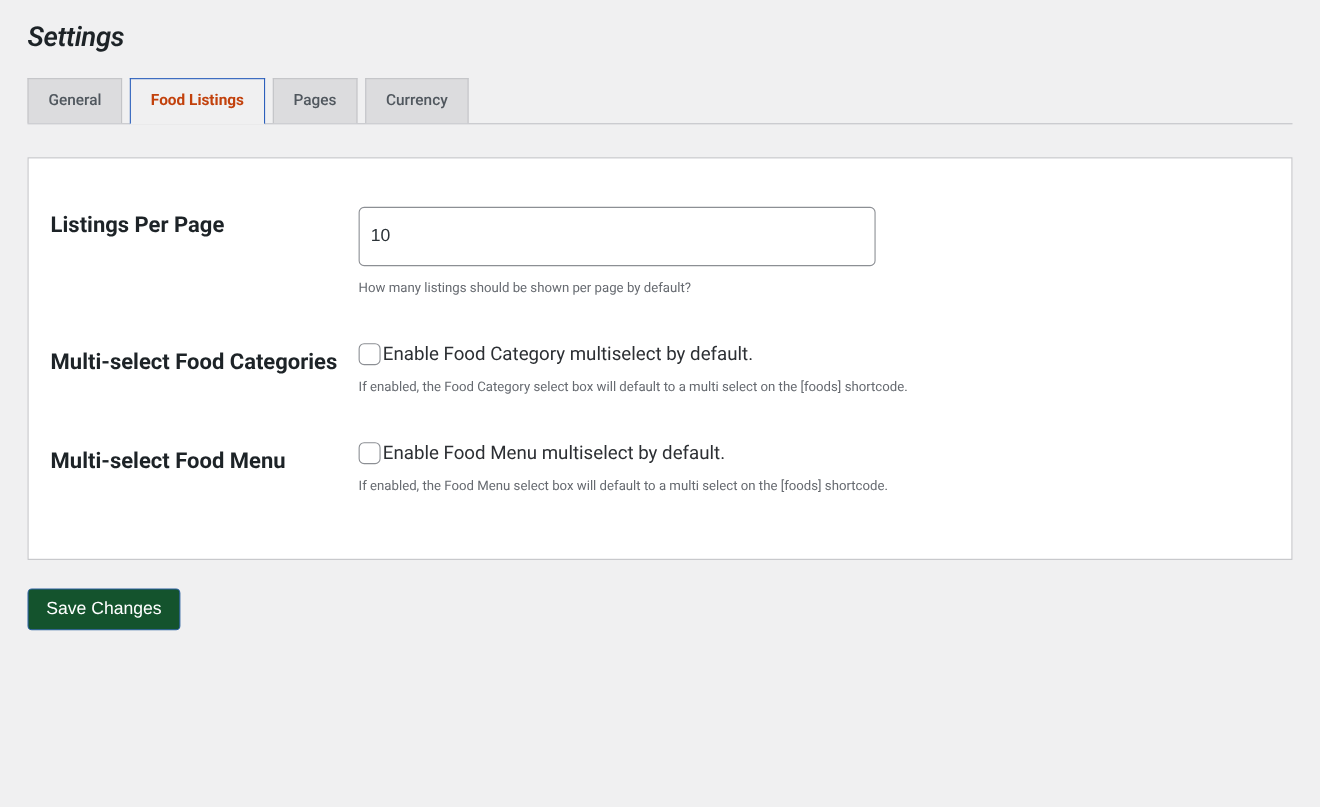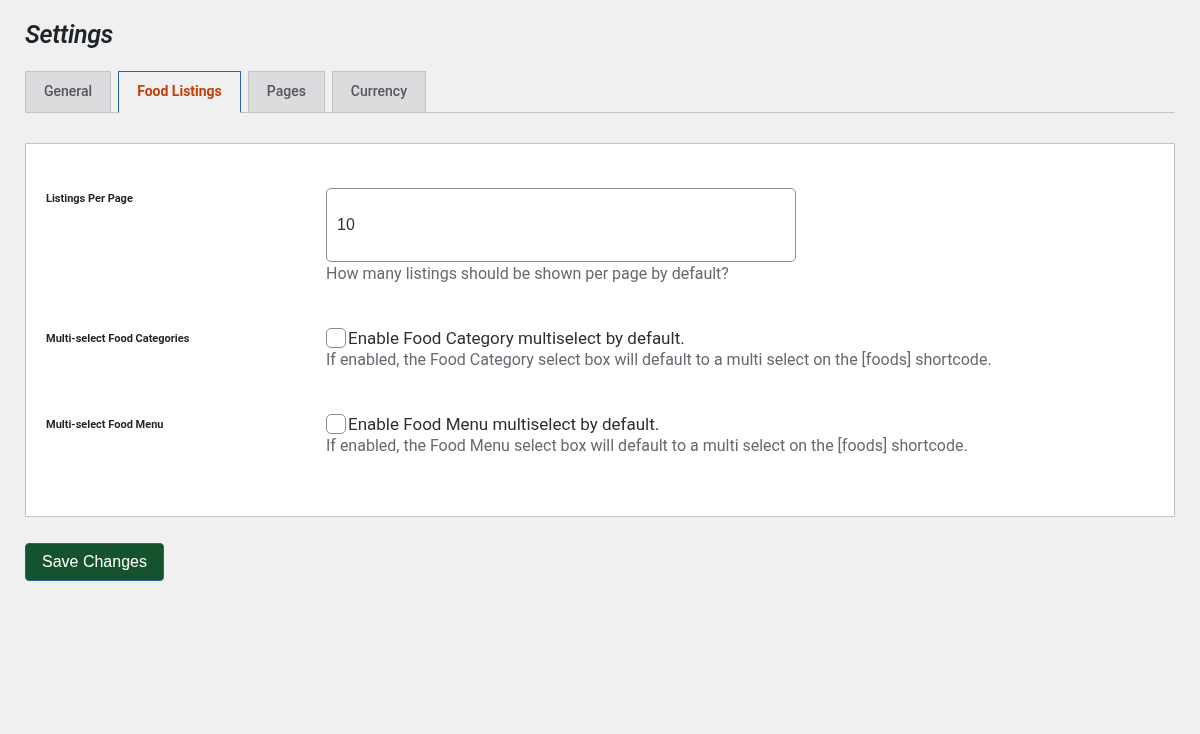--- a/index.html
+++ b/index.html
@@ -54,44 +54,44 @@
     }
     table.form-table {
       width: 100%;
       border-collapse: collapse;
     }
     table.form-table th {
       text-align: left;
       vertical-align: top;
       width: 290px;
       padding: 18px 10px 18px 0;
-      font-size: 11px;
+      font-size: 20px;
       font-weight: 700;
       color: #1d2327;
       padding-left: 10px;
     }
     table.form-table td {
       padding: 14px 10px 28px 0;
       vertical-align: top;
       font-size: 16px;
       color: #444;
     }
     input[type="text"] {
       width: 470px;
-      padding: 24px 10px;
+      padding: 14px 10px;
       font-size: 16px;
       border: 1px solid #8c8f94;
       border-radius: 5px;
       background: #fff;
       color: #2c3338;
       line-height: 1.5;
     }
     .description {
-      margin-top: 0;
-      font-size: 16px;
+      margin-top: 10px;
+      font-size: 12px;
       color: #666a70;
       line-height: 1.5;
     }
     .checkbox-row {
       display: flex;
       align-items: center;
       gap: 2px;
     }
     input[type="checkbox"] {
       width: 20px;

